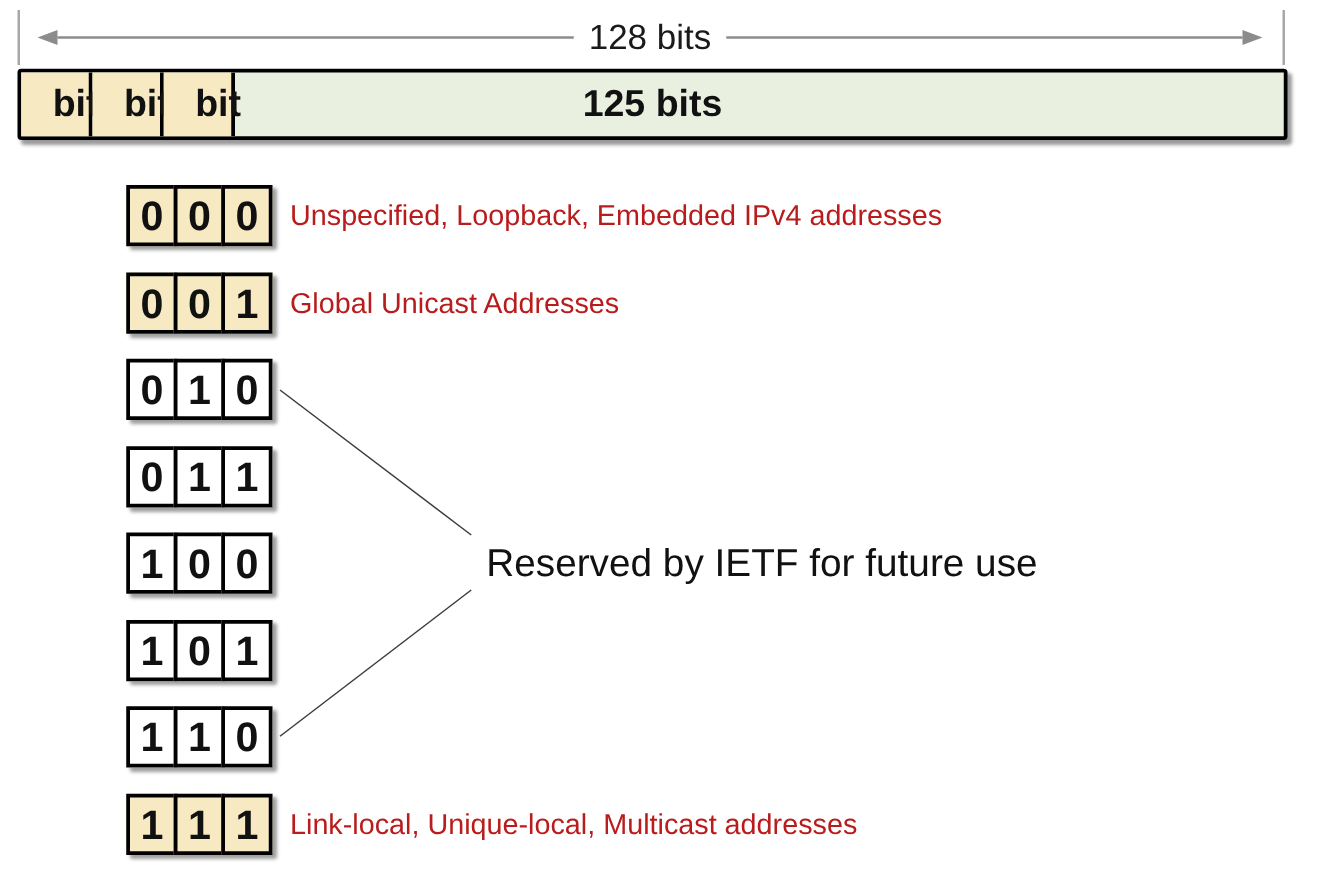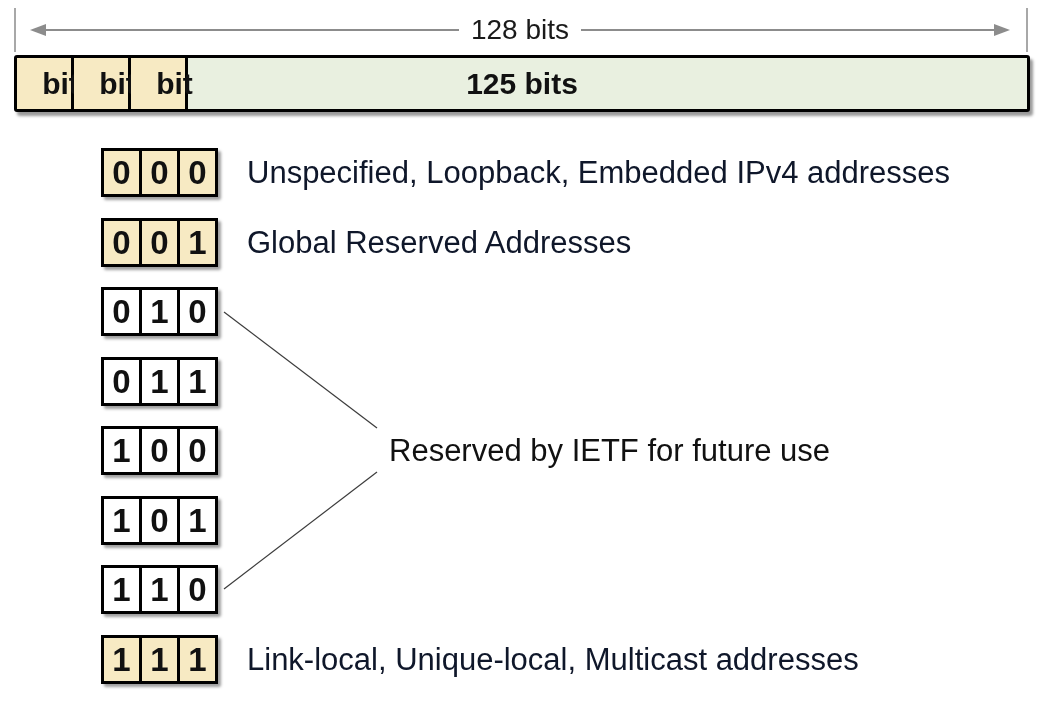--- a/index.html
+++ b/index.html
@@ -39,21 +39,21 @@
   
   .row { position: absolute; left: 101px; height: 49px; display: flex; align-items: center; }
   .bits { display: flex; box-shadow: 3px 3px 3px rgba(0,0,0,0.38); border-radius: 2px; }
   .cell {
     width: 41px; height: 49px; box-sizing: border-box; border: 3px solid var(--box_border, #000);
     margin-left: -3px; display: flex; align-items: center; justify-content: center;
     font-weight: bold; font-size: 33px; background: #fff;
   }
   .cell:first-child { margin-left: 0; }
   .bits.cream .cell { background: var(--cream, #f7eac3); }
-  .rowlabel { margin-left: 29px; font-size: 31px; white-space: nowrap; color: #0f172a; }
+  .rowlabel { margin-left: 14px; font-size: 23px; white-space: nowrap; color: #b91c1c; }
 
   
   .reserved { position: absolute; left: 389px; top: 431px; font-size: 31px; line-height: 40px; white-space: nowrap; }
   svg.connectors { position: absolute; left: 0; top: 0; pointer-events: none; }
   svg.connectors line { stroke: var(--connector, #3c3c3c); stroke-width: 1.2; }
 </style>
 </head>
 <body>
 
 <div class="canvas">
@@ -88,21 +88,21 @@
     </div>
     <div class="rowlabel">Unspecified, Loopback, Embedded IPv4 addresses</div>
   </div>
 
   <div class="row" style="top:218px">
     <div class="bits cream">
       <span class="cell">0</span>
       <span class="cell">0</span>
       <span class="cell">1</span>
     </div>
-    <div class="rowlabel">Global Reserved Addresses</div>
+    <div class="rowlabel">Global Unicast Addresses</div>
   </div>
 
   <div class="row" style="top:287px">
     <div class="bits">
       <span class="cell">0</span>
       <span class="cell">1</span>
       <span class="cell">0</span>
     </div>
     <div class="rowlabel"></div>
   </div>

